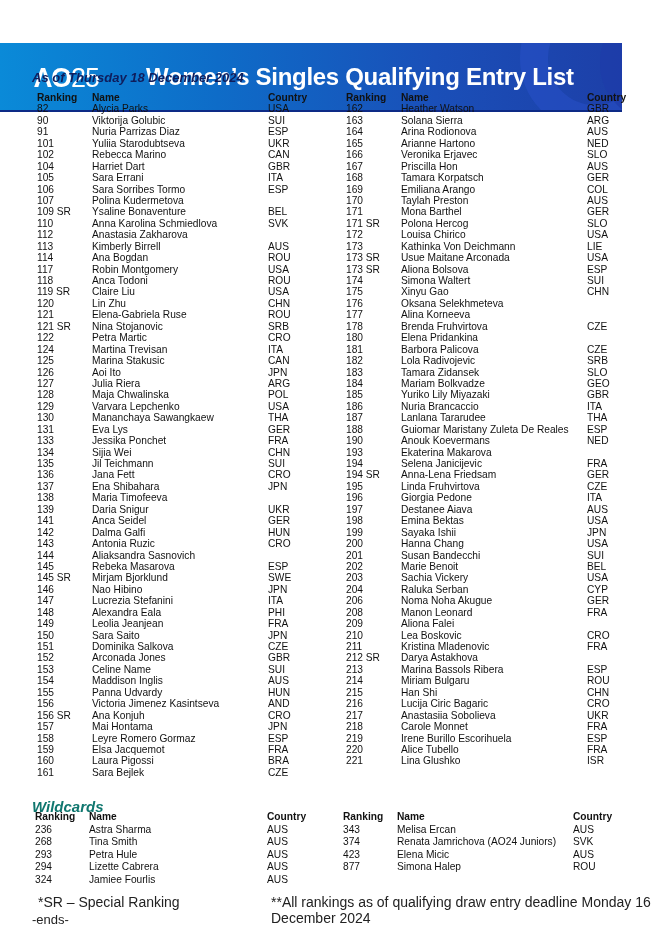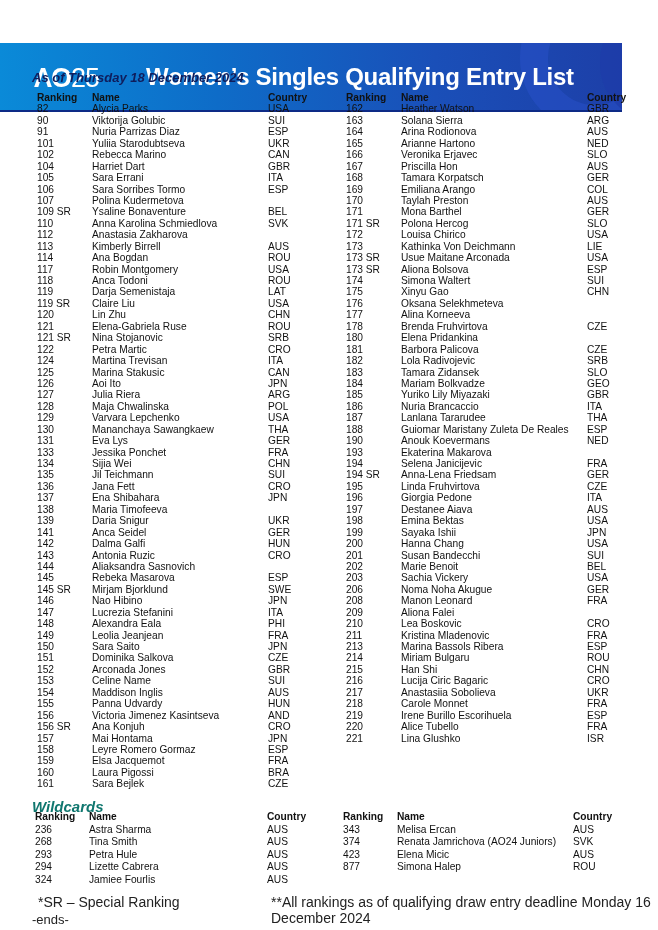--- a/index.html
+++ b/index.html
@@ -161,25 +161,20 @@
         <span class="rk">117</span>
         <span class="nm">Robin Montgomery</span>
         <span class="ct">USA</span>
       </div>
       <div class="row">
         <span class="rk">118</span>
         <span class="nm">Anca Todoni</span>
         <span class="ct">ROU</span>
       </div>
       <div class="row">
-        <span class="rk">119</span>
-        <span class="nm">Darja Semenistaja</span>
-        <span class="ct">LAT</span>
-      </div>
-      <div class="row">
         <span class="rk">119 SR</span>
         <span class="nm">Claire Liu</span>
         <span class="ct">USA</span>
       </div>
       <div class="row">
         <span class="rk">120</span>
         <span class="nm">Lin Zhu</span>
         <span class="ct">CHN</span>
       </div>
       <div class="row">
@@ -601,20 +596,25 @@
         <span class="rk">202</span>
         <span class="nm">Marie Benoit</span>
         <span class="ct">BEL</span>
       </div>
       <div class="row">
         <span class="rk">203</span>
         <span class="nm">Sachia Vickery</span>
         <span class="ct">USA</span>
       </div>
       <div class="row">
+        <span class="rk">204</span>
+        <span class="nm">Raluka Serban</span>
+        <span class="ct">CYP</span>
+      </div>
+      <div class="row">
         <span class="rk">206</span>
         <span class="nm">Noma Noha Akugue</span>
         <span class="ct">GER</span>
       </div>
       <div class="row">
         <span class="rk">208</span>
         <span class="nm">Manon Leonard</span>
         <span class="ct">FRA</span>
       </div>
       <div class="row">
@@ -624,20 +624,25 @@
       </div>
       <div class="row">
         <span class="rk">210</span>
         <span class="nm">Lea Boskovic</span>
         <span class="ct">CRO</span>
       </div>
       <div class="row">
         <span class="rk">211</span>
         <span class="nm">Kristina Mladenovic</span>
         <span class="ct">FRA</span>
+      </div>
+      <div class="row">
+        <span class="rk">212 SR</span>
+        <span class="nm">Darya Astakhova</span>
+        <span class="ct"></span>
       </div>
       <div class="row">
         <span class="rk">213</span>
         <span class="nm">Marina Bassols Ribera</span>
         <span class="ct">ESP</span>
       </div>
       <div class="row">
         <span class="rk">214</span>
         <span class="nm">Miriam Bulgaru</span>
         <span class="ct">ROU</span>

